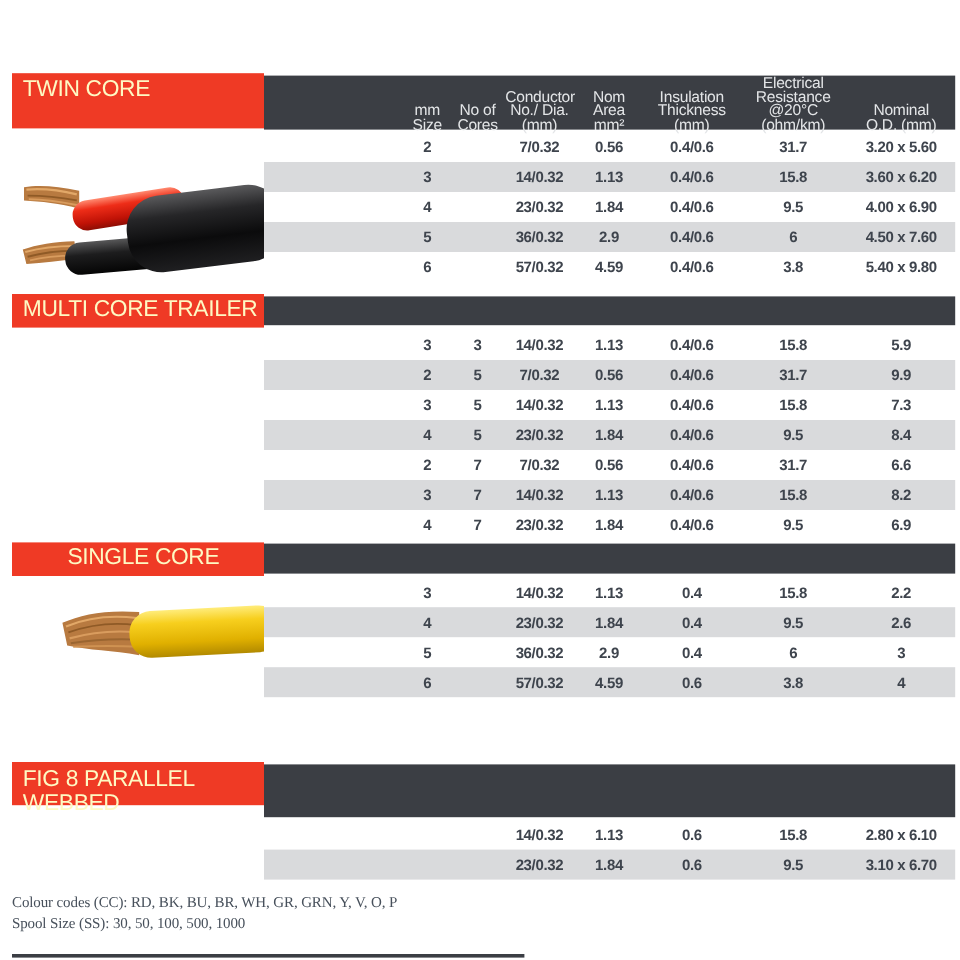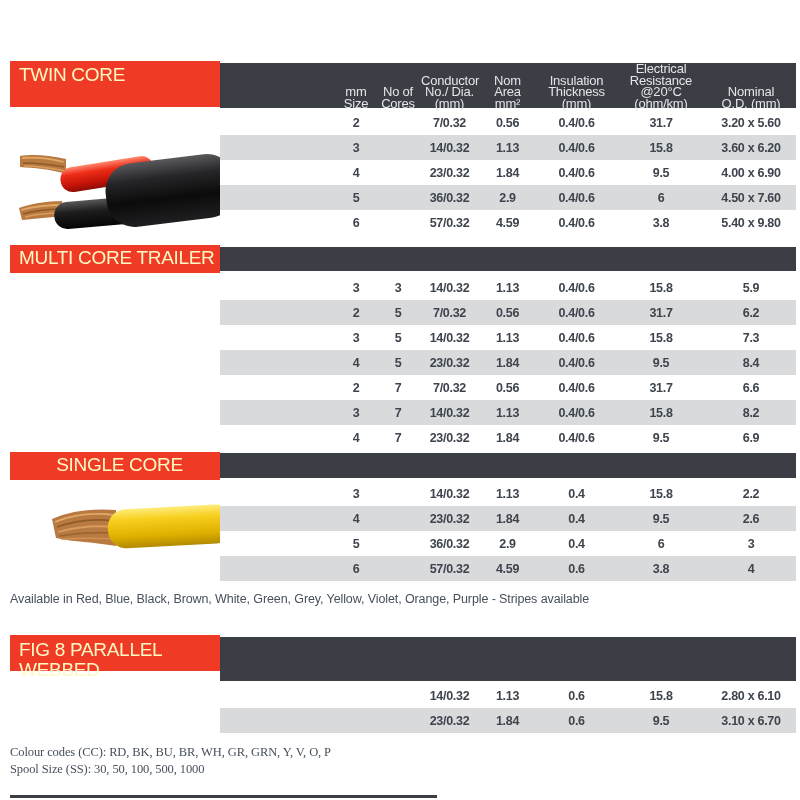--- a/index.html
+++ b/index.html
@@ -172,21 +172,21 @@
         <div class="tcell">5.9</div>
       </div>
       <div class="trow alt">
         <div class="tcell"></div>
         <div class="tcell">2</div>
         <div class="tcell">5</div>
         <div class="tcell">7/0.32</div>
         <div class="tcell">0.56</div>
         <div class="tcell">0.4/0.6</div>
         <div class="tcell">31.7</div>
-        <div class="tcell">6.2</div>
+        <div class="tcell">9.9</div>
       </div>
       <div class="trow">
         <div class="tcell"></div>
         <div class="tcell">3</div>
         <div class="tcell">5</div>
         <div class="tcell">14/0.32</div>
         <div class="tcell">1.13</div>
         <div class="tcell">0.4/0.6</div>
         <div class="tcell">15.8</div>
         <div class="tcell">7.3</div>
@@ -295,21 +295,20 @@
       <path d="M86 23 C64 20 46 23 29 29" stroke="#8f5a26" stroke-width="1.6" fill="none"></path>
       <path d="M87 29 C66 27 48 29 30 34" stroke="#d99c5e" stroke-width="1.8" fill="none"></path>
       <path d="M87 35 C68 34 50 35 31 38" stroke="#9a6530" stroke-width="1.6" fill="none"></path>
       <path d="M88 41 C70 40 54 40 33 41" stroke="#cf9252" stroke-width="1.6" fill="none"></path>
     </g>
     <g transform="rotate(-3 140 31)">
       <rect x="80" y="9" width="126" height="39" rx="18" fill="url(#gYel)"></rect>
     </g>
   </svg>
 
-  <div class="textblock" style="left:10px; top:592px;">Available in Red, Blue, Black, Brown, White, Green, Grey, Yellow, Violet, Orange, Purple - Stripes available</div>
 
   <div class="band-orange" style="top:635px; height:36px;">
     <span class="title" style="padding-top:5px;">FIG 8 PARALLEL
 WEBBED</span>
   </div>
   <div class="band-dark" style="top:637px; height:44px;"></div>
   <div class="tbody" style="top:683px;">
       <div class="trow">
         <div class="tcell"></div>
         <div class="tcell"></div>

